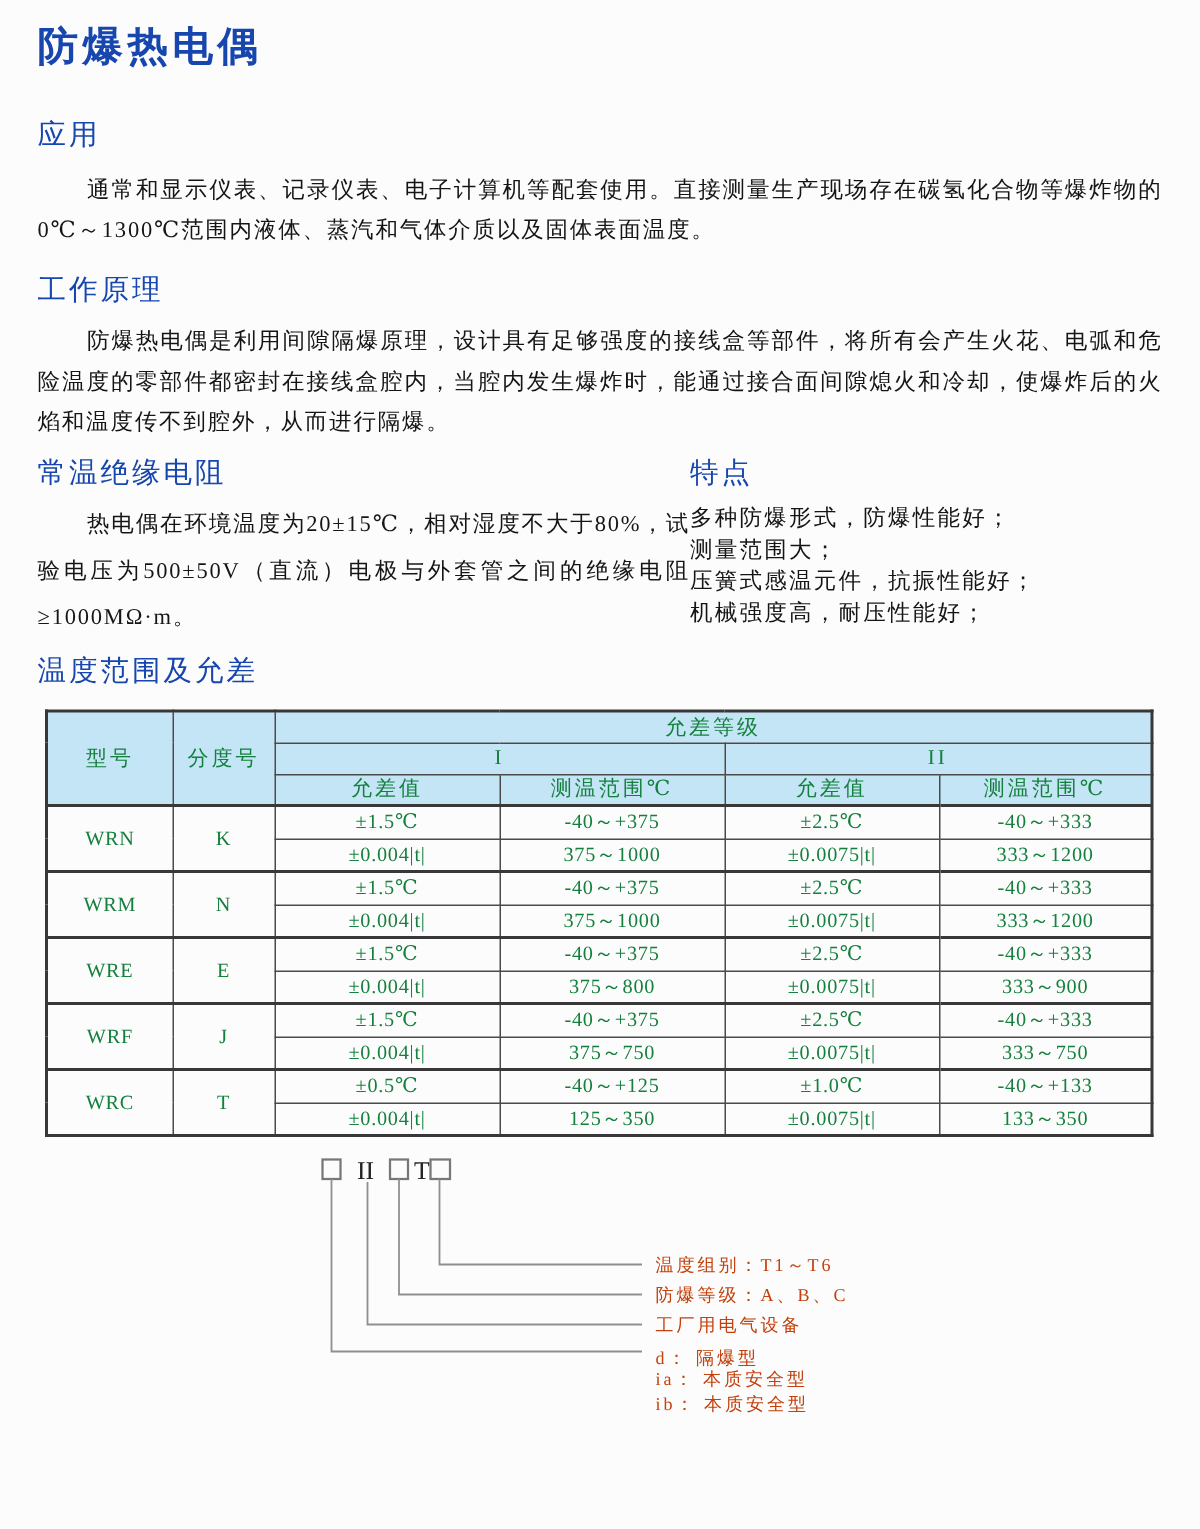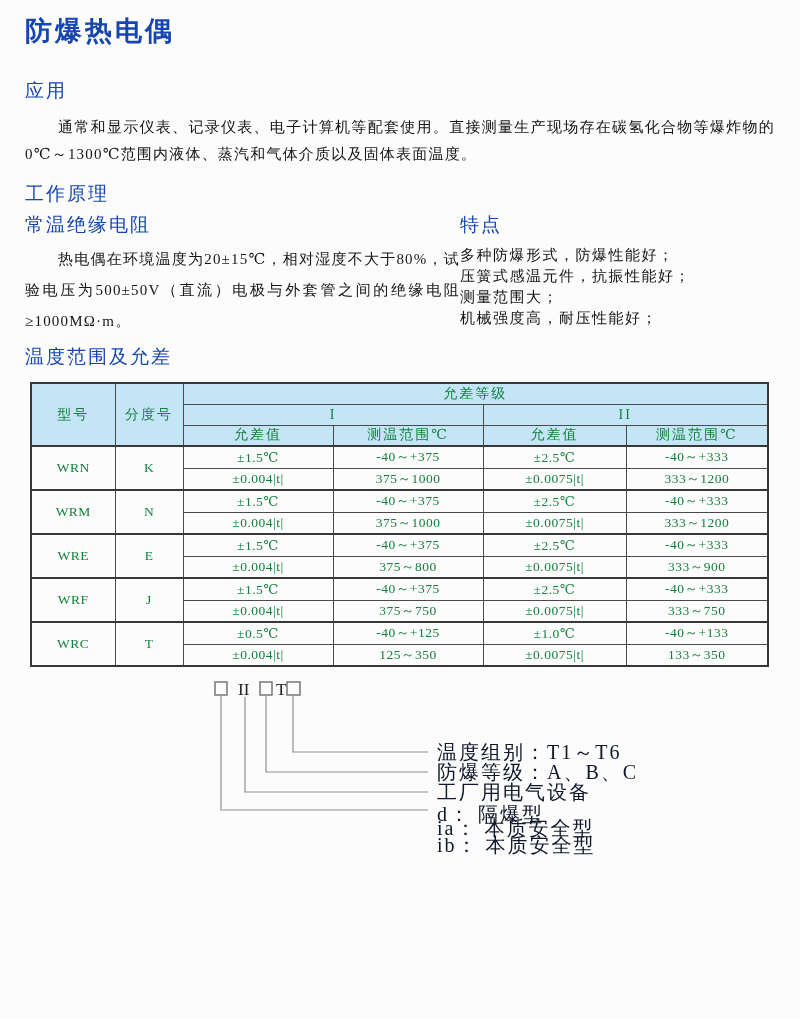--- a/index.html
+++ b/index.html
@@ -67,47 +67,48 @@
   table.tol tbody tr.block td{border-top:2px solid var(--border-dark);}
   .diagram{
     position:relative;width:750px;height:183px;margin-top:14px;
   }
   .diagram svg{position:absolute;left:0;top:0;}
   .code-char{
     position:absolute;top:-1px;font-size:17px;color:#222;
     font-family:"Liberation Serif","DejaVu Serif",serif;
   }
   .dg-label{
-    position:absolute;left:412px;font-size:20px;line-height:18px;
-    letter-spacing:2px;color:#0f172a;white-space:nowrap;
+    position:absolute;left:412px;font-size:12px;line-height:18px;
+    letter-spacing:2px;color:#c2410c;white-space:nowrap;
   }
 </style>
 </head>
 <body>
 
 <div class="page">
 
   <h1 class="doc-title">防爆热电偶</h1>
 
   <h2 class="sec-h h-app">应用</h2>
   <p class="para">通常和显示仪表、记录仪表、电子计算机等配套使用。直接测量生产现场存在碳氢化合物等爆炸物的0℃～1300℃范围内液体、蒸汽和气体介质以及固体表面温度。</p>
 
   <h2 class="sec-h h-principle">工作原理</h2>
+  <p class="para para-principle">防爆热电偶是利用间隙隔爆原理，设计具有足够强度的接线盒等部件，将所有会产生火花、电弧和危险温度的零部件都密封在接线盒腔内，当腔内发生爆炸时，能通过接合面间隙熄火和冷却，使爆炸后的火焰和温度传不到腔外，从而进行隔爆。</p>
 
   <div class="two-col">
     <div class="col-left">
       <h2 class="sec-h">常温绝缘电阻</h2>
       <p class="para-insulation">热电偶在环境温度为20±15℃，相对湿度不大于80%，试验电压为500±50V（直流）电极与外套管之间的绝缘电阻≥1000MΩ·m。</p>
     </div>
     <div class="col-right">
       <h2 class="sec-h">特点</h2>
       <div class="feature-list">
         <p class="feature-item">多种防爆形式，防爆性能好；</p>
+        <p class="feature-item">测量范围大；</p>
         <p class="feature-item">压簧式感温元件，抗振性能好；</p>
-        <p class="feature-item">测量范围大；</p>
         <p class="feature-item">机械强度高，耐压性能好；</p>
       </div>
     </div>
   </div>
 
   <h2 class="sec-h h-range">温度范围及允差</h2>
 
   <table class="tol">
     <colgroup>
       <col style="width:84px">

